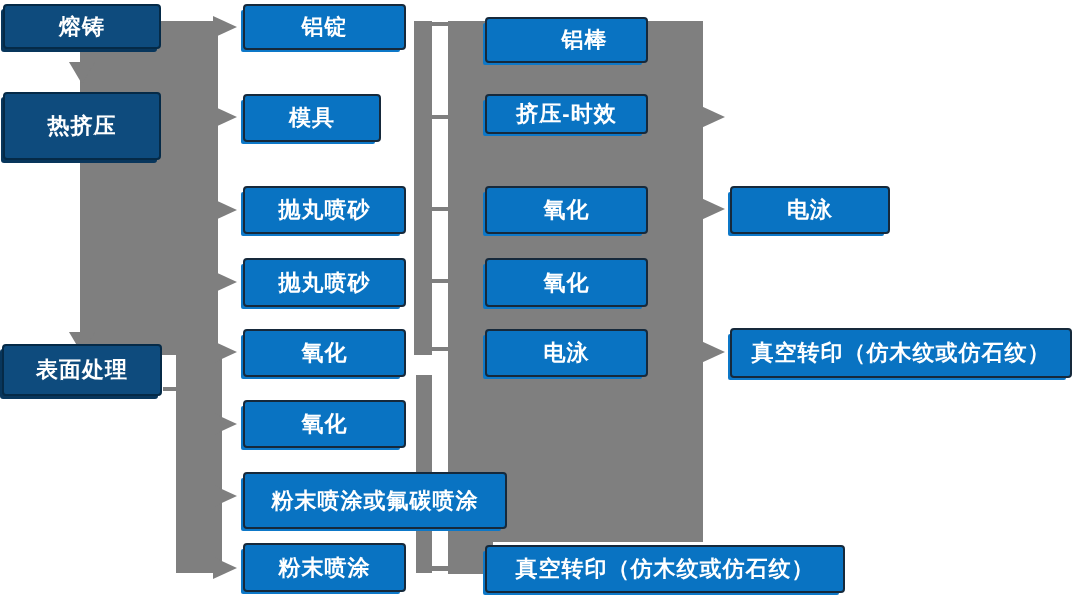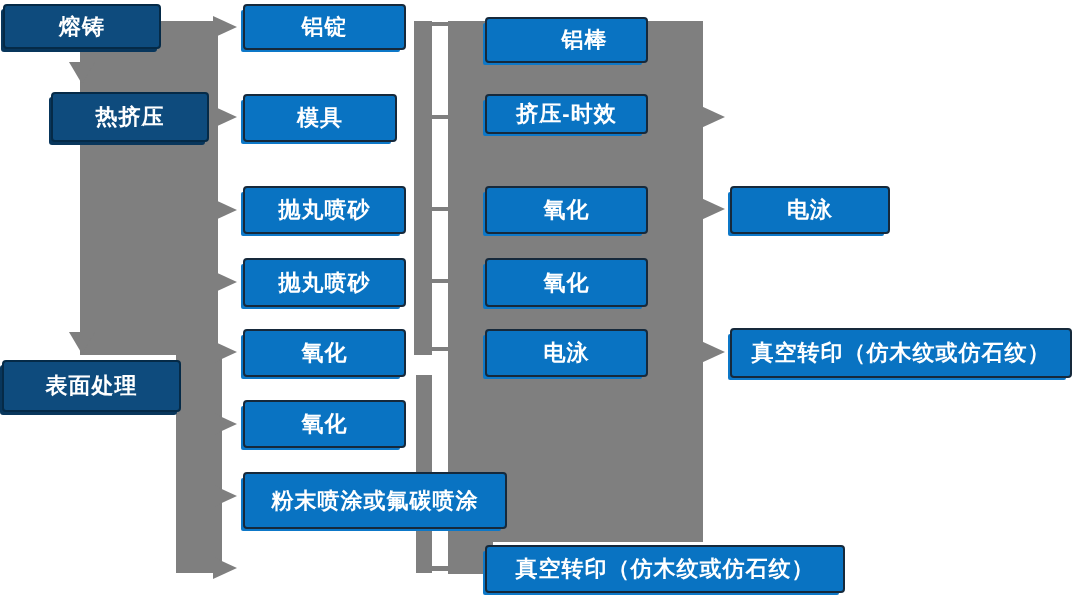--- a/index.html
+++ b/index.html
@@ -51,30 +51,31 @@
   <div class="arrow-r" style="left:213px;top:341px;"></div>
   <div class="arrow-r" style="left:213px;top:413px;"></div>
   <div class="arrow-r" style="left:213px;top:485px;"></div>
   <div class="arrow-r" style="left:213px;top:557px;"></div>
 
   <div class="arrow-r" style="left:701px;top:106px;"></div>
   <div class="arrow-r" style="left:701px;top:198px;"></div>
   <div class="arrow-r" style="left:701px;top:341px;"></div>
 
   <div class="box box-navy" style="left:3px;top:4px;width:158px;height:45px;">熔铸</div>
-  <div class="box box-navy" style="left:3px;top:92px;width:158px;height:50px;margin-left:48px;">热挤压</div>
-  <div class="box box-navy" style="left:2px;top:360px;width:179px;height:52px;">表面处理</div>
+  <div class="box box-navy" style="left:3px;top:92px;width:158px;height:68px;">热挤压</div>
+  <div class="box box-navy" style="left:2px;top:344px;width:160px;height:52px;">表面处理</div>
 
   <div class="box box-blue" style="left:243px;top:4px;width:163px;height:46px;">铝锭</div>
-  <div class="box box-blue" style="left:243px;top:94px;width:154px;height:48px;">模具</div>
+  <div class="box box-blue" style="left:243px;top:94px;width:138px;height:48px;">模具</div>
   <div class="box box-blue" style="left:243px;top:186px;width:163px;height:48px;">抛丸喷砂</div>
   <div class="box box-blue" style="left:243px;top:258px;width:163px;height:49px;">抛丸喷砂</div>
   <div class="box box-blue" style="left:243px;top:329px;width:163px;height:48px;">氧化</div>
   <div class="box box-blue" style="left:243px;top:400px;width:163px;height:48px;">氧化</div>
   <div class="box box-blue" style="left:243px;top:472px;width:264px;height:57px;">粉末喷涂或氟碳喷涂</div>
+  <div class="box box-blue" style="left:243px;top:543px;width:163px;height:49px;">粉末喷涂</div>
 
   <div class="box box-blue" style="left:485px;top:17px;width:163px;height:46px;padding-left:36px;">铝棒</div>
   <div class="box box-blue" style="left:485px;top:94px;width:163px;height:40px;">挤压-时效</div>
   <div class="box box-blue" style="left:485px;top:186px;width:163px;height:48px;">氧化</div>
   <div class="box box-blue" style="left:485px;top:258px;width:163px;height:49px;">氧化</div>
   <div class="box box-blue" style="left:485px;top:329px;width:163px;height:48px;">电泳</div>
   <div class="box box-blue" style="left:485px;top:545px;width:360px;height:48px;">真空转印（仿木纹或仿石纹）</div>
 
   <div class="box box-blue" style="left:730px;top:186px;width:160px;height:48px;">电泳</div>
   <div class="box box-blue" style="left:730px;top:328px;width:342px;height:50px;">真空转印（仿木纹或仿石纹）</div>

